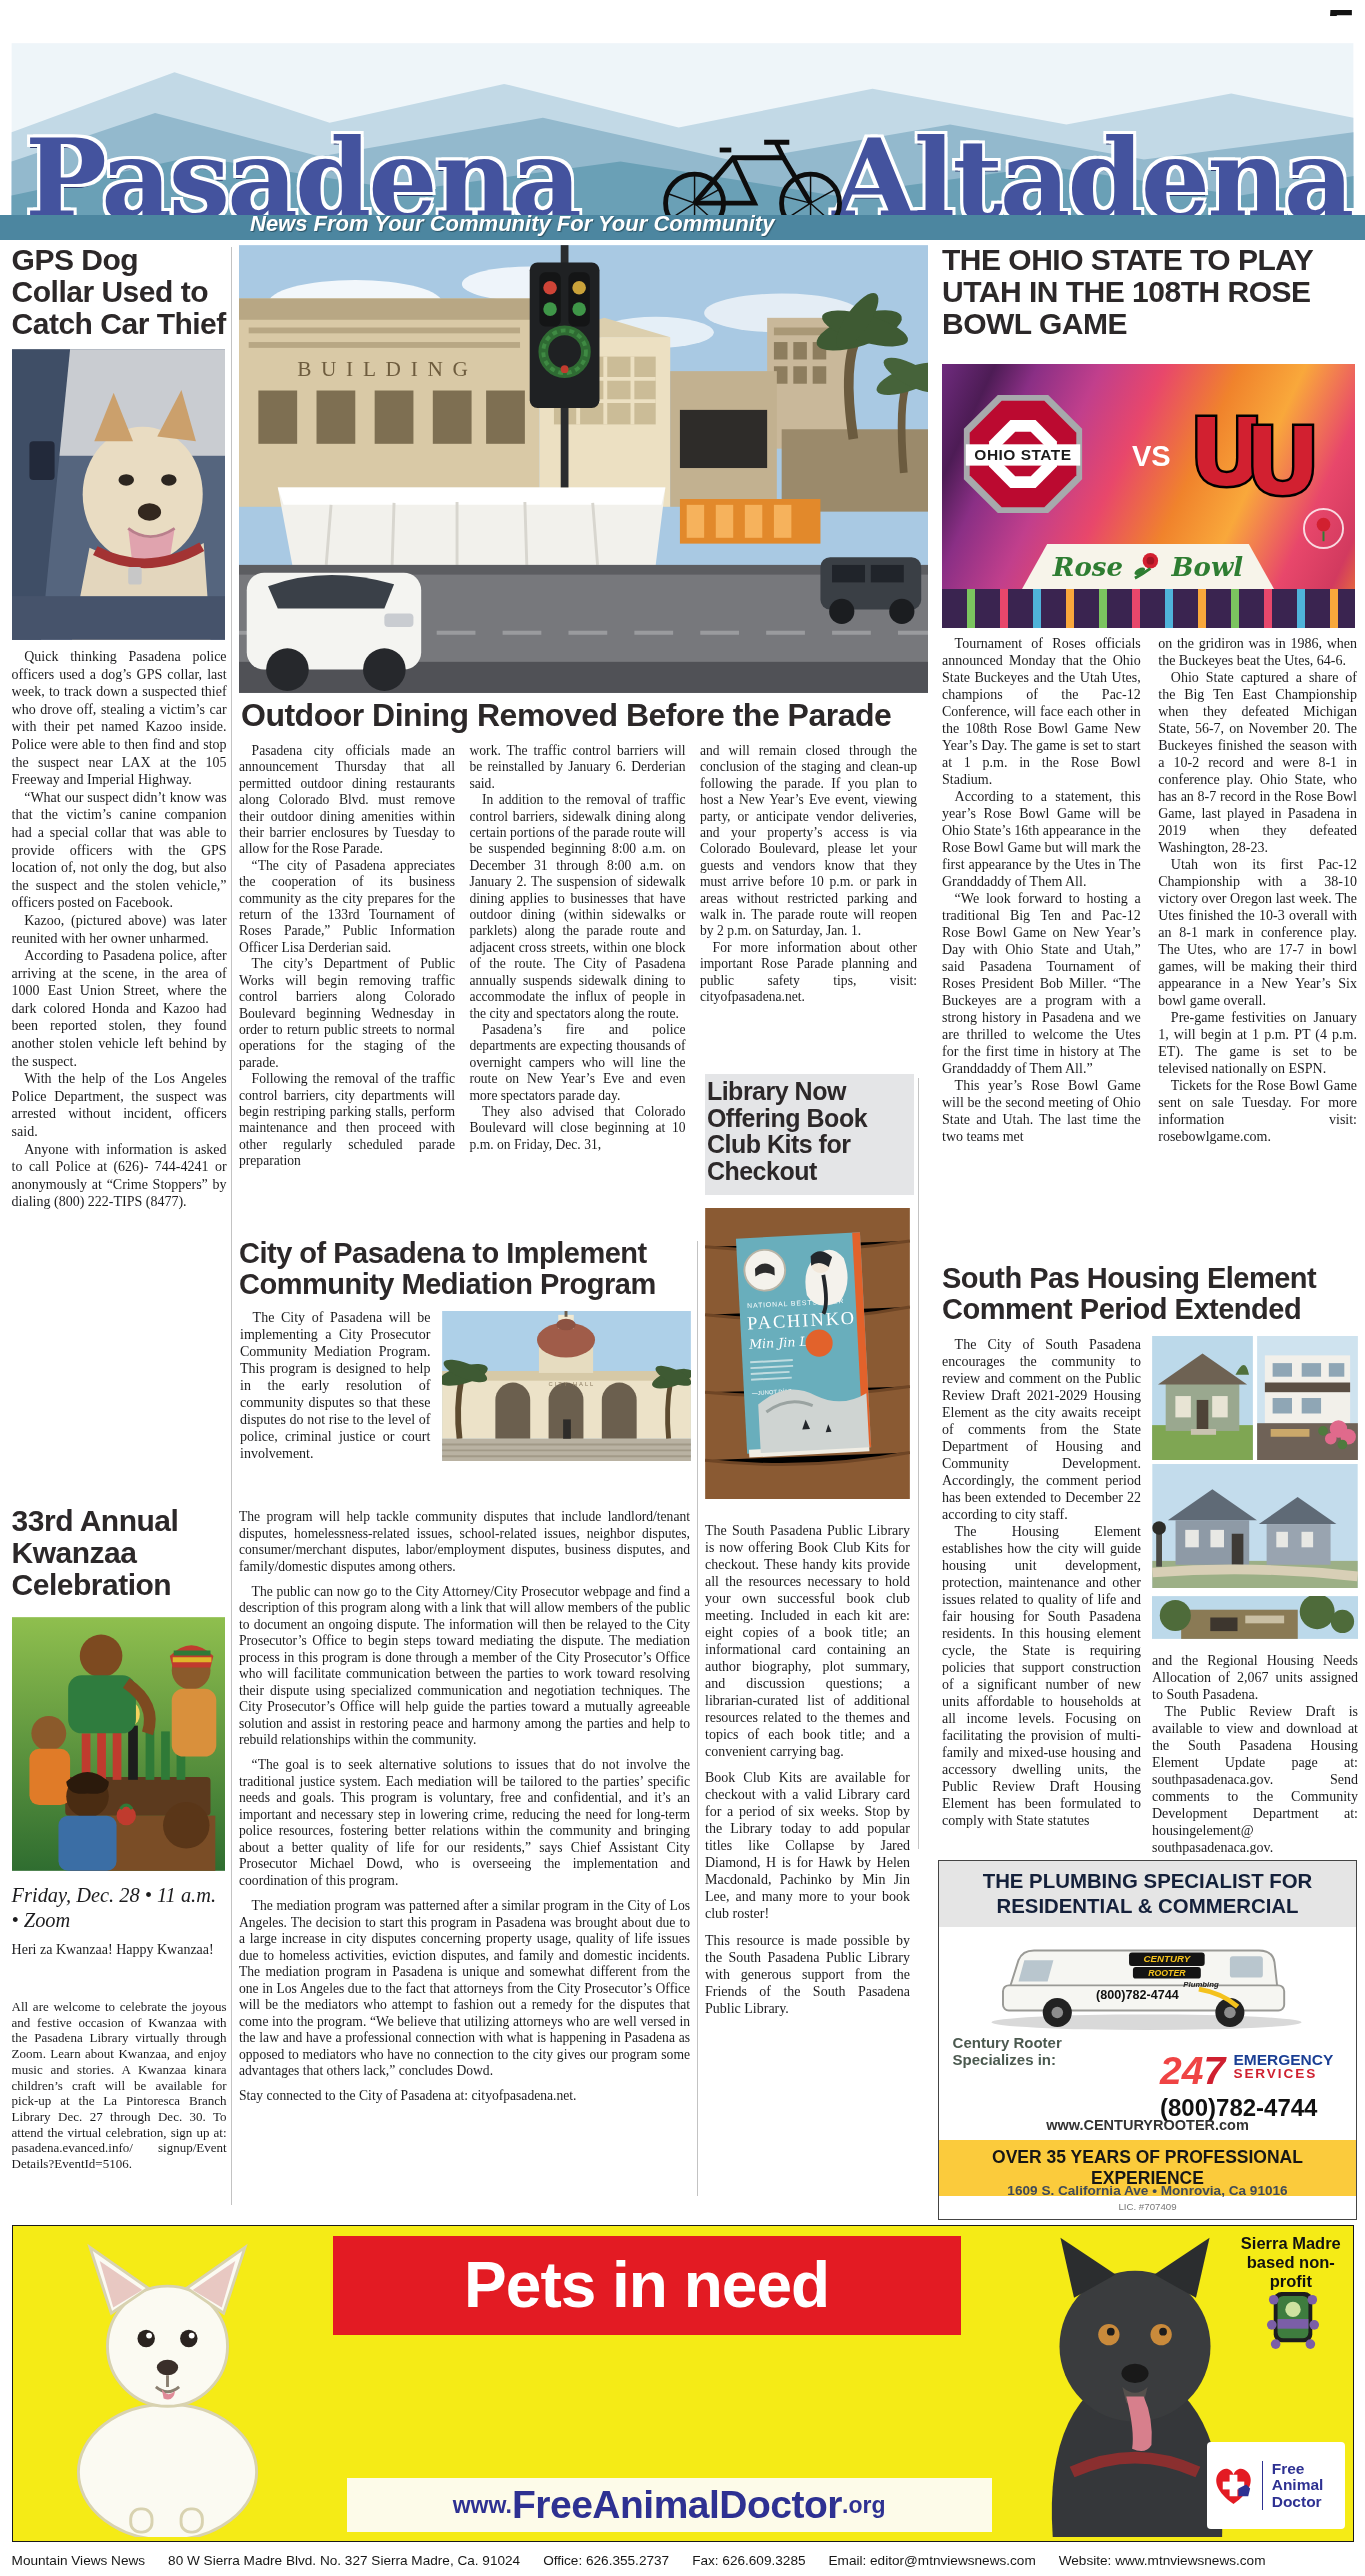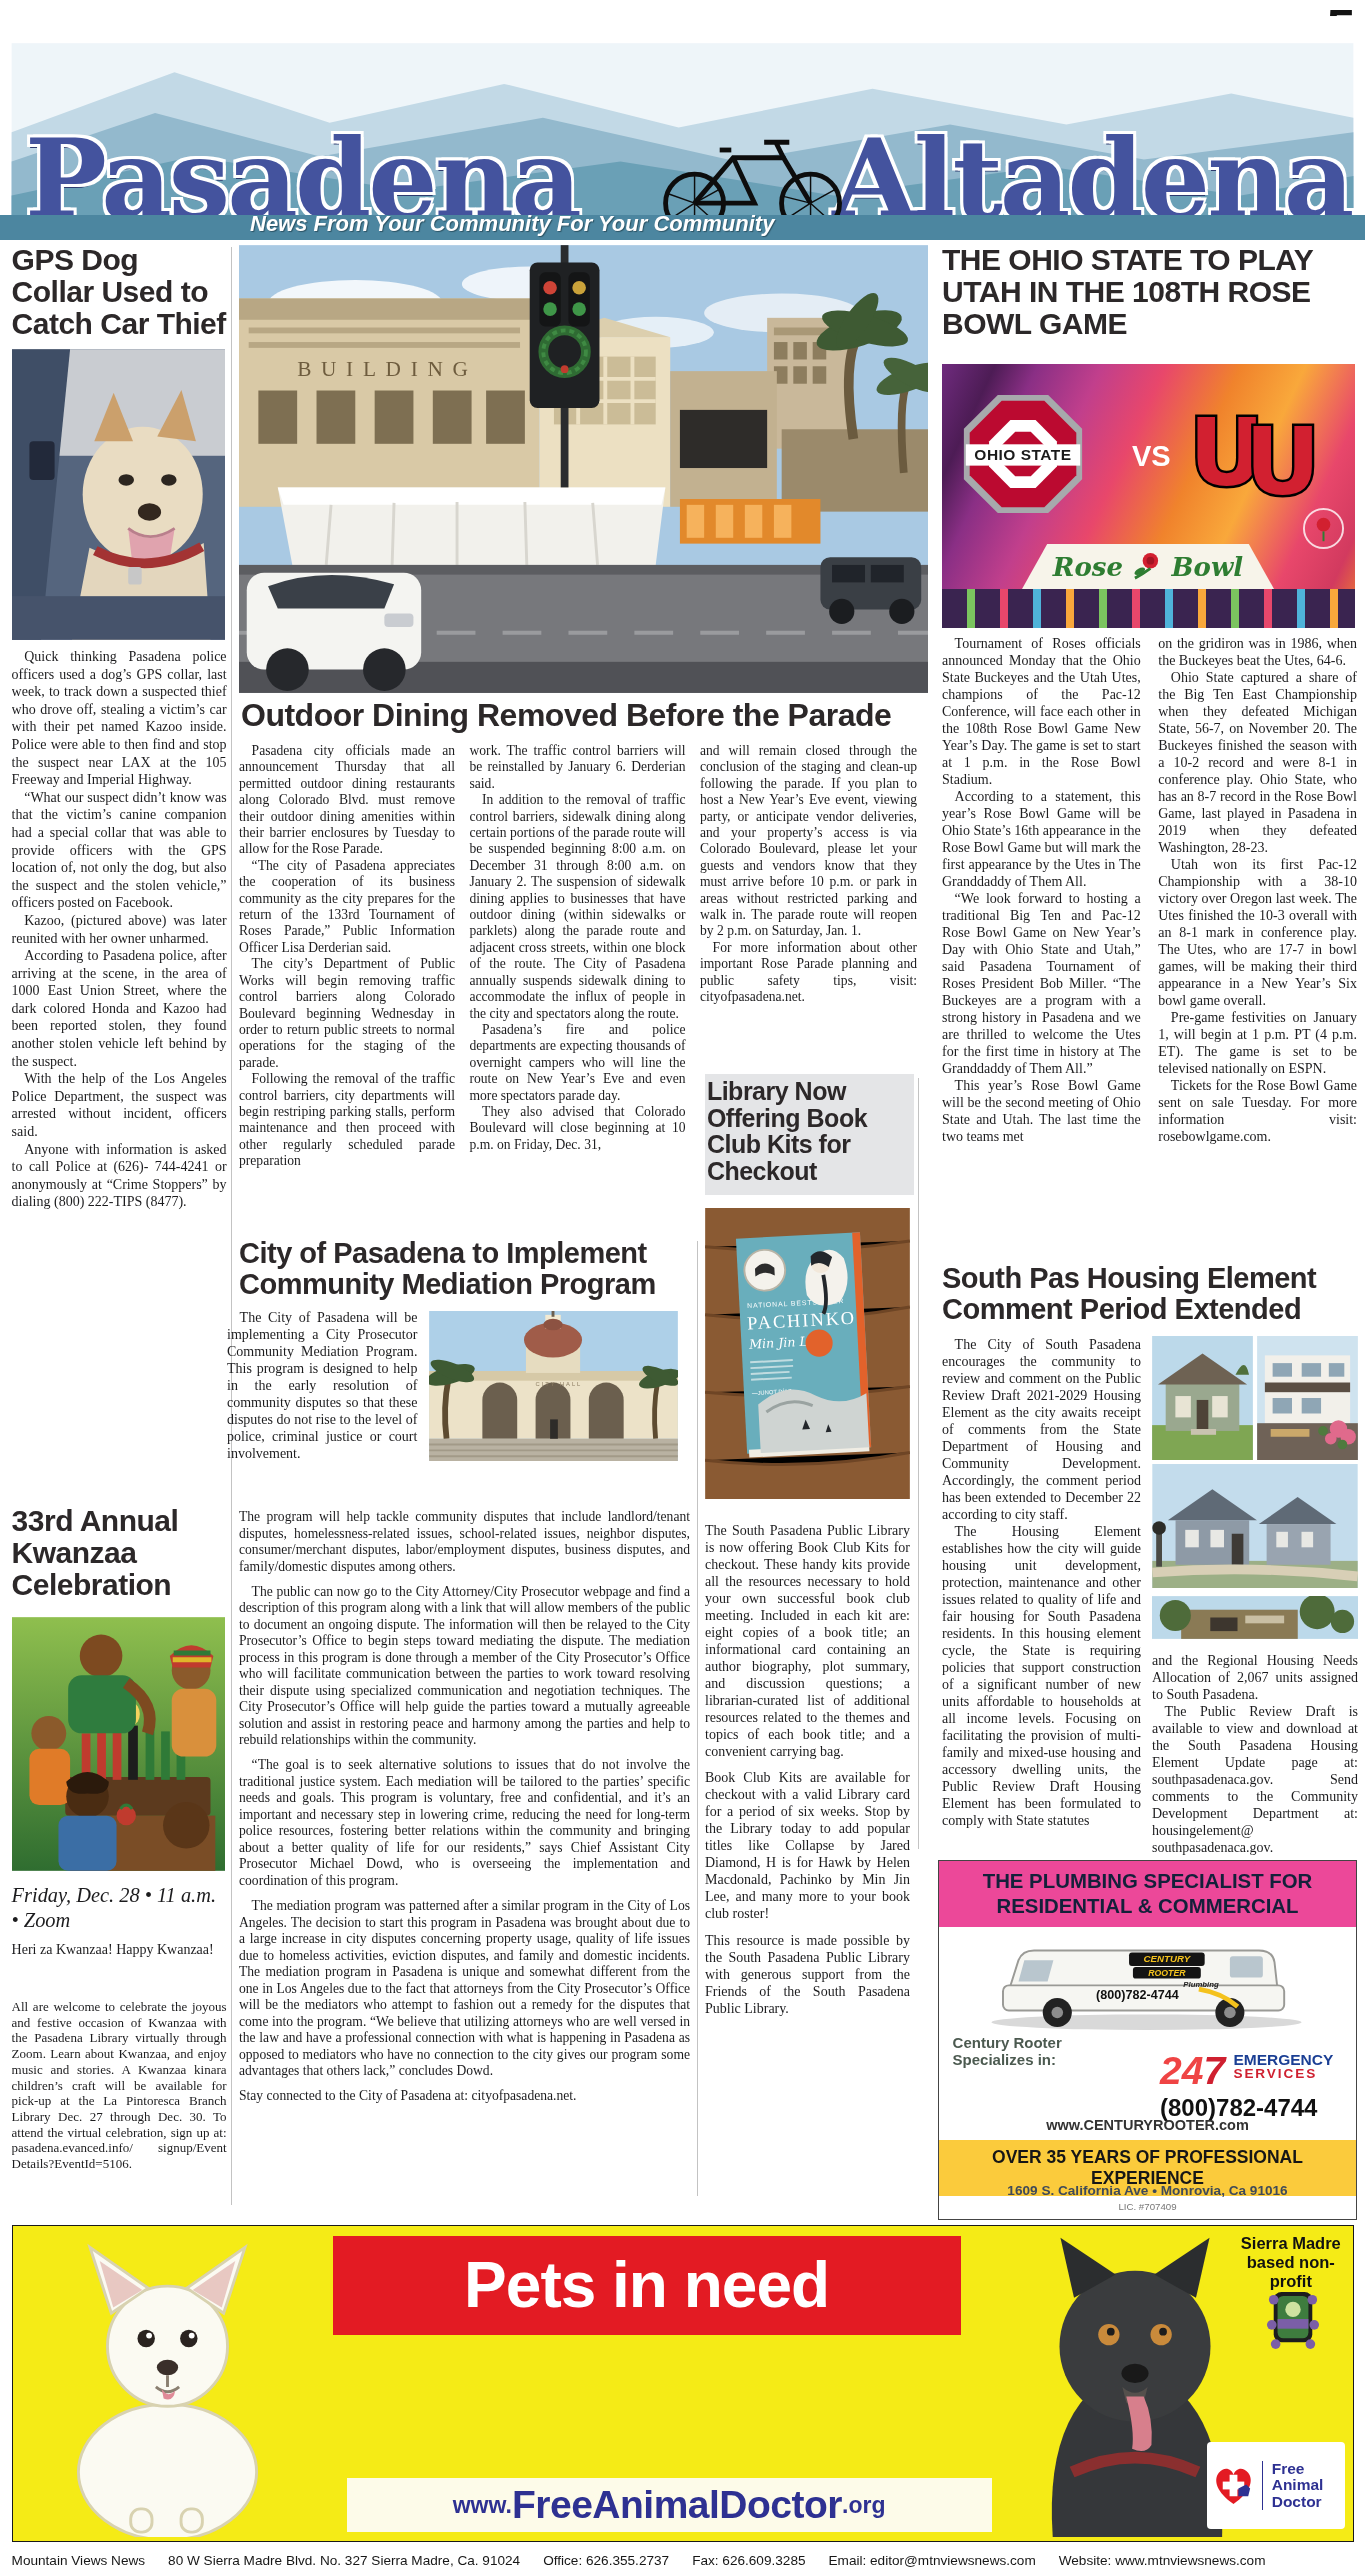--- a/index.html
+++ b/index.html
@@ -21,21 +21,21 @@
      text-shadow:-2.9px -2.9px 0 #fff,2.9px -2.9px 0 #fff,-2.9px 2.9px 0 #fff,2.9px 2.9px 0 #fff,0 3.9px 0 #2d3a6e;}
   #mast-band{position:absolute;left:0;bottom:0;width:100%;height:25px;background:#4c86a0;}
   #tagline{position:absolute;left:250px;bottom:2.9px;font-family:"Liberation Sans",sans-serif;
      font-weight:700;font-style:italic;font-size:22px;color:#ffffff;text-shadow:1px 1px 1px #2c5465;}
   #page-number{right:9.7px;top:1.9px;font-family:"Liberation Sans",sans-serif;font-weight:700;font-size:52px;line-height:1;color:#121212;}
   #issue-line{right:11.6px;top:58px;font-family:"Liberation Sans",sans-serif;font-weight:700;font-size:14.5px;color:#1a1a1a;}
   #issue-line span{margin-left:33px;}
   
   #plumb-ad{left:938px;top:1860px;width:417px;height:358px;border:1px solid #444;background:#fff;
      font-family:"Liberation Sans",sans-serif;}
-  #plumb-head{background:#ec4899;text-align:center;font-weight:700;font-size:20.4px;line-height:1.25;
+  #plumb-head{background:#e5e5e5;text-align:center;font-weight:700;font-size:20.4px;line-height:1.25;
      color:#14203a;padding:7.8px 0 6.8px;}
   #plumb-band{position:absolute;left:0;top:279px;width:100%;background:#fbcb3c;text-align:center;
      font-weight:700;font-size:17.5px;color:#161616;padding:6.8px 0;}
   #pets-ad{left:11.6px;top:2225px;width:1342px;height:317px;background:#f5eb16;border:1.9px solid #1a1a1a;
      box-sizing:border-box;font-family:"Liberation Sans",sans-serif;overflow:hidden;}
   #pets-title-box{position:absolute;left:320px;top:9.7px;width:628px;height:99px;background:#e31b23;
      display:flex;align-items:center;justify-content:center;}
   #pets-title{color:#fff;font-weight:700;font-size:64px;letter-spacing:-1px;}
   .pets-line{font-weight:700;font-size:30px;color:#101010;line-height:1.42;}
   #pets-url-box{position:absolute;left:334px;top:252px;width:645px;height:54px;background:#fdfbe9;
@@ -283,21 +283,21 @@
         <p>They also advised that Colorado Boulevard will close beginning at 10 p.m. on Friday, Dec. 31,</p>
       </div>
     <div class="col body-txt contcol" style="width:217px;font-size:13.6px;line-height:16.4px">
         <p>and will remain closed through the conclusion of the staging and clean-up following the parade. If you plan to host a New Year’s Eve event, viewing party, or anticipate vendor deliveries, and your property’s access is via Colorado Boulevard, please let your guests and vendors know that they must arrive before 10 p.m. or park in areas without restricted parking and walk in. The parade route will reopen by 2 p.m. on Saturday, Jan. 1.</p>
         <p>For more information about other important Rose Parade planning and public safety tips, visit: cityofpasadena.net.</p>
       </div>
   </div>
 
   <div class="abs hl" style="left:239px;top:1238px;width:456px;font-size:29px">City of Pasadena to Implement Community Mediation Program</div>
 
-  <div class="abs" style="left:227px;top:1309px;width:451px">
+  <div class="abs" style="left:240px;top:1309px;width:451px">
     <div style="float:right;width:249px;height:150px;margin:1.9px 0 5.8px 11.6px">
       <svg width="249" height="150" viewBox="0 0 257 155">
         <rect width="257" height="155" fill="#aed0e8"></rect>
         <rect x="0" y="62" width="257" height="70" fill="#ece2c8"></rect>
         <rect x="0" y="62" width="257" height="10" fill="#d6c9a7"></rect>
         <g fill="#6b5f4e">
             <path d="M55 132 v-40 a18 18 0 0 1 36 0 v40 Z"></path>
             <path d="M110 132 v-40 a18 18 0 0 1 36 0 v40 Z"></path>
             <path d="M165 132 v-40 a18 18 0 0 1 36 0 v40 Z"></path>
           </g>

